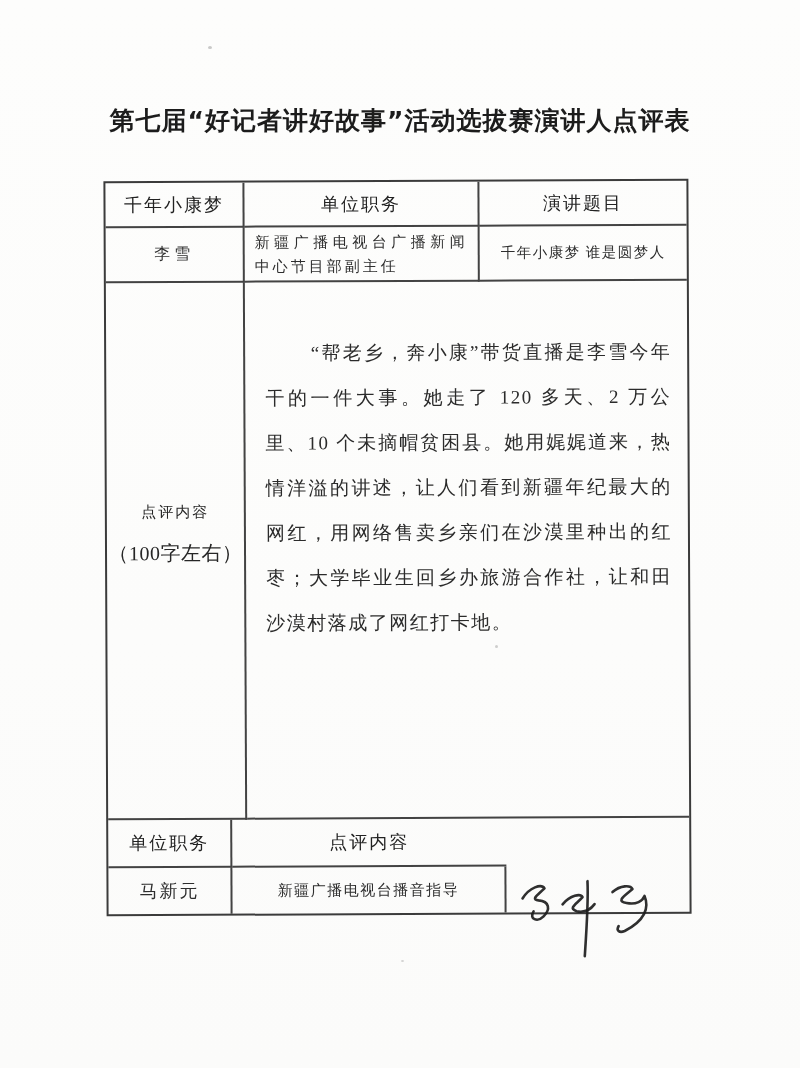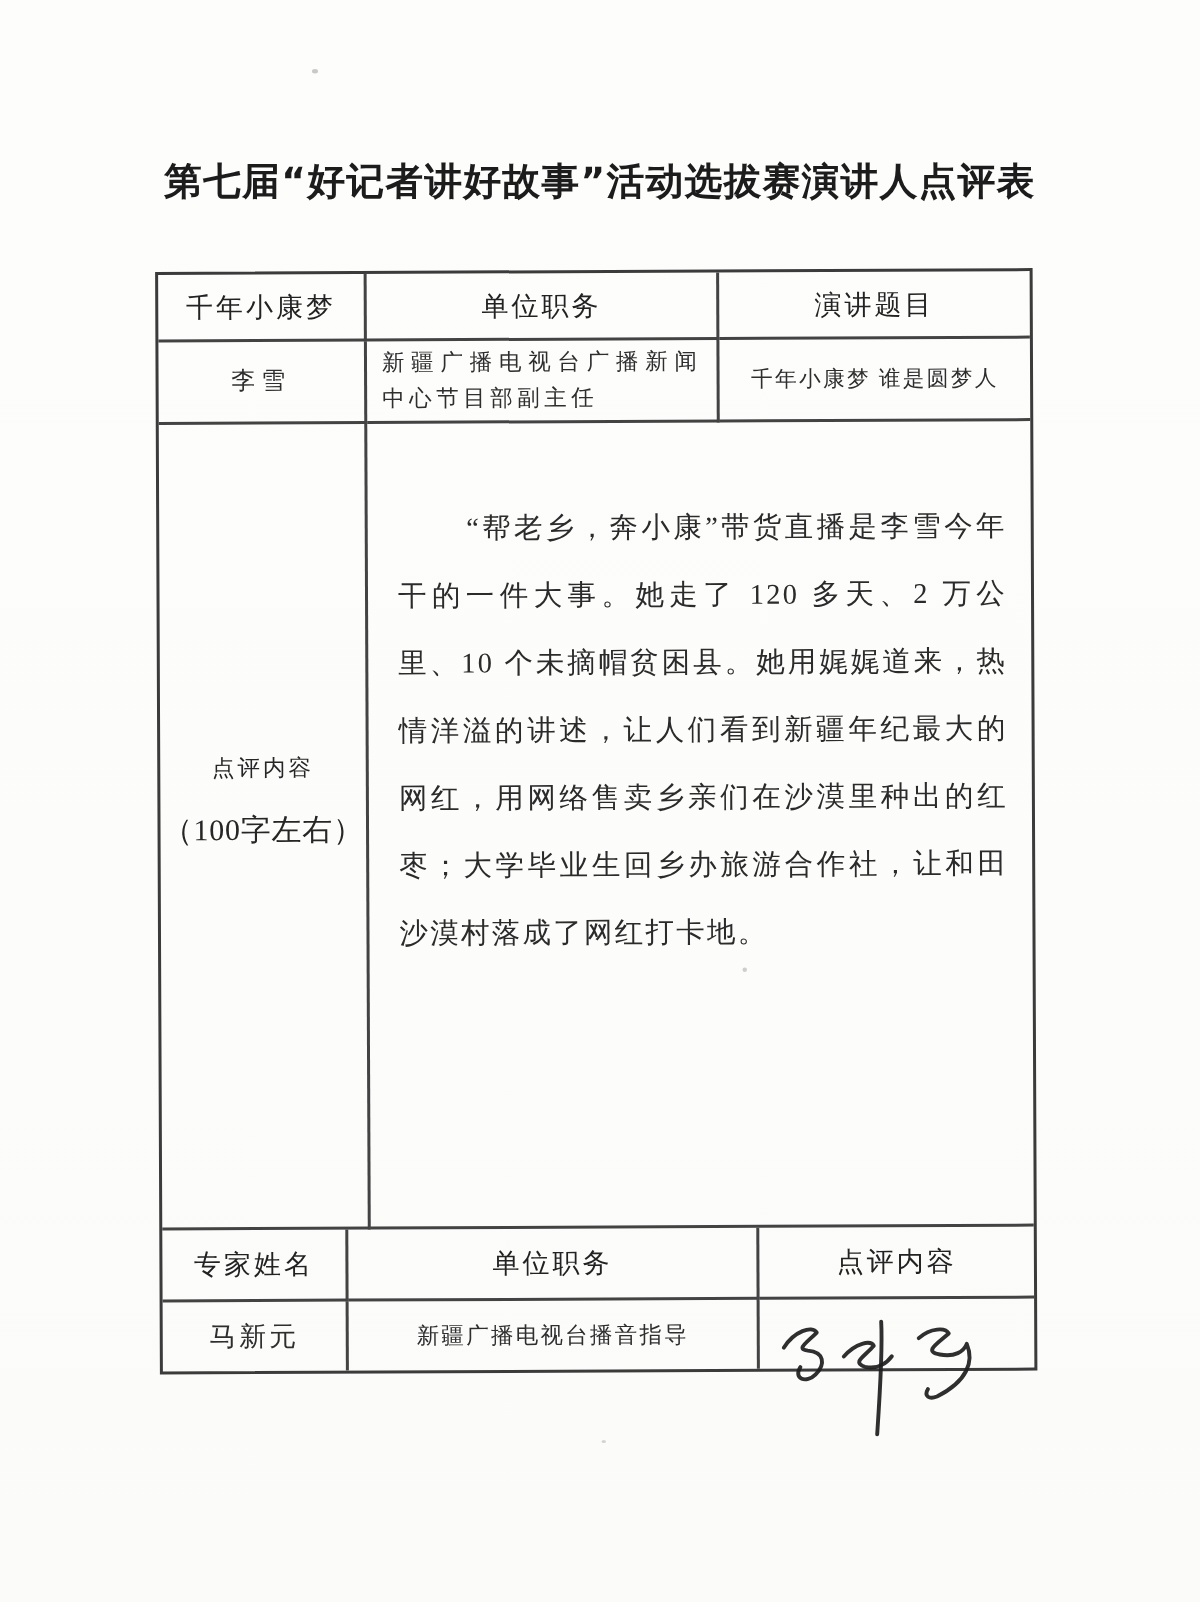--- a/index.html
+++ b/index.html
@@ -121,21 +121,20 @@
       <div class="cell comment-label-cell">
         <span class="lbl1">点评内容</span>
         <span class="lbl2">（100字左右）</span>
       </div>
       <div class="cell comment-body-cell">
         <p class="comment-text kai">“帮老乡，奔小康”带货直播是李雪今年干的一件大事。她走了 120 多天、2 万公里、10 个未摘帽贫困县。她用娓娓道来，热情洋溢的讲述，让人们看到新疆年纪最大的网红，用网络售卖乡亲们在沙漠里种出的红枣；大学毕业生回乡办旅游合作社，让和田沙漠村落成了网红打卡地。</p>
       </div>
     </div>
 
     <div class="row row-expert-header">
-      <div class="cell th">专家姓名</div>
       <div class="cell th">单位职务</div>
       <div class="cell th">点评内容</div>
     </div>
 
     <div class="row row-expert">
       <div class="cell kai expert-name">马新元</div>
       <div class="cell kai expert-pos">新疆广播电视台播音指导</div>
       <div class="cell sig-cell">
         <svg class="sig-svg" width="172" height="92" viewBox="0 0 172 92" xmlns="http://www.w3.org/2000/svg">
           <path d="M12,30 C19,19 31,15 34,20 C27,27 20,31 28,32 C39,33 40,41 33,48 C27,54 18,51 23,43"></path>

